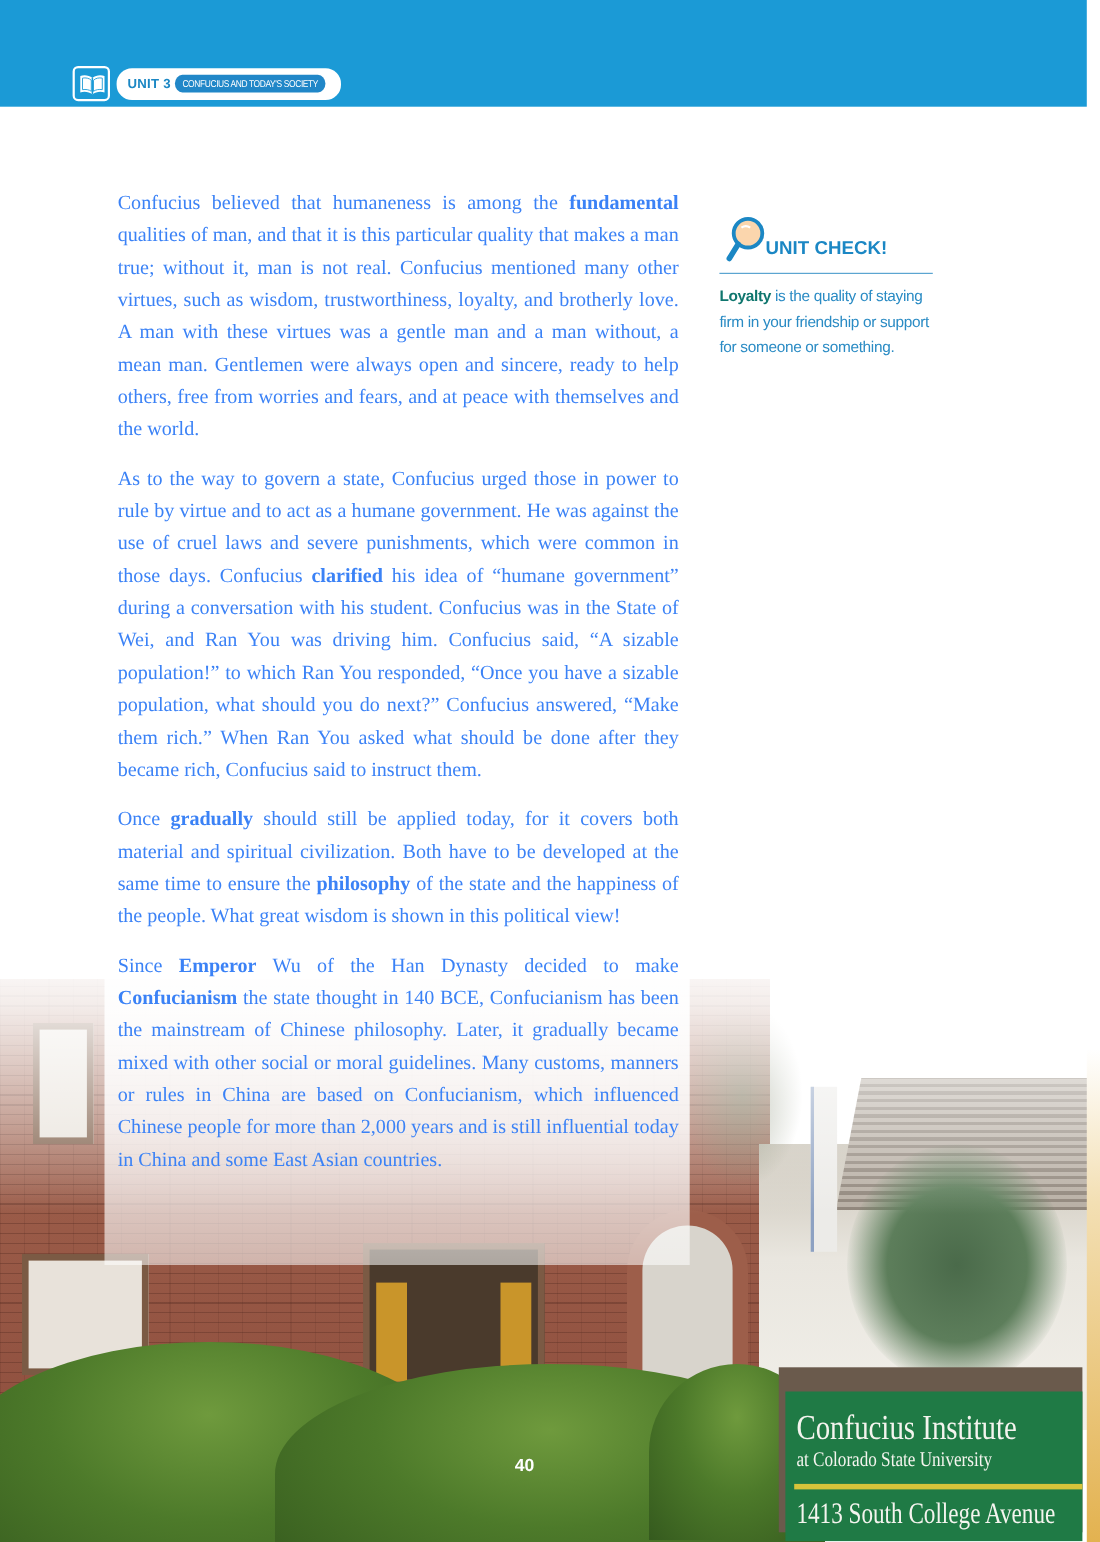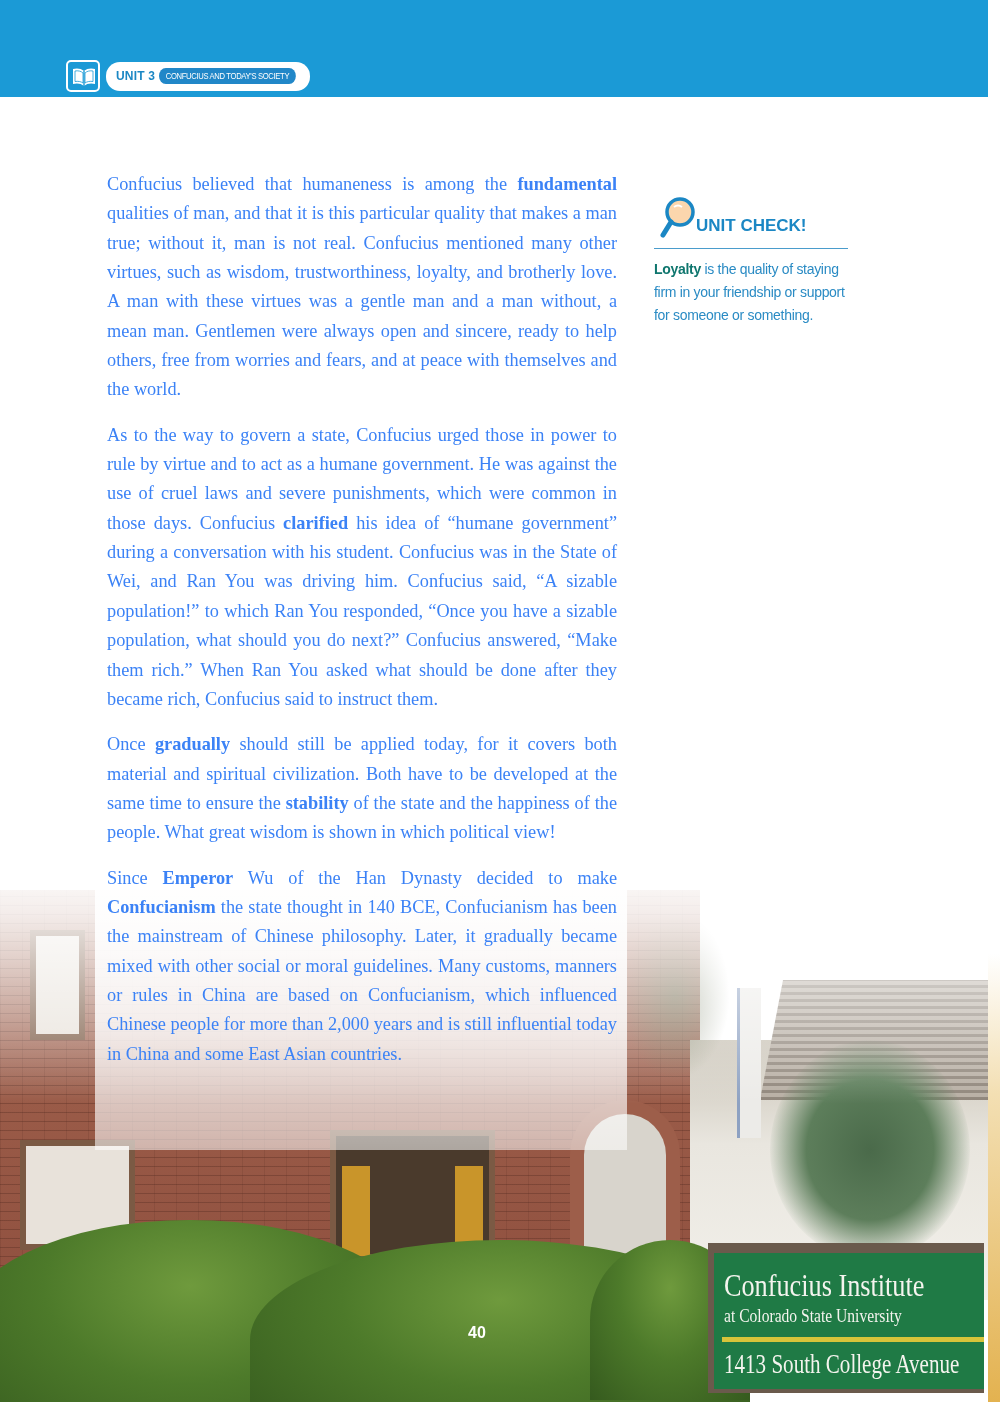--- a/index.html
+++ b/index.html
@@ -93,21 +93,21 @@
   .hedge.h1 { left: -40px; top: 360px; width: 460px; height: 220px; }
   .hedge.h2 { left: 250px; top: 380px; width: 500px; height: 200px; }
   .hedge.h3 { left: 590px; top: 380px; width: 160px; height: 160px; }
 
   
   .sign {
     position: absolute; left: 708px; top: 1243px; width: 276px; height: 150px;
     background: #6a5a4c; padding: 8px 0 8px 6px; z-index: 12;
   }
   .sign-panel {
-    position: absolute; left: 6px; top: 10px; width: 270px; height: 136px;
+    position: absolute; left: 6px; top: 22px; width: 270px; height: 136px;
     background: #1f7a45;
   }
   .sign-line1 {
     position: absolute; left: 10px; top: 14px;
     font-family: "Liberation Serif", serif; font-size: 32px; color: #f4f4ee;
     transform: scaleX(0.82); transform-origin: left; white-space: nowrap;
   }
   .sign-line2 {
     position: absolute; left: 10px; top: 52px;
     font-family: "Liberation Serif", serif; font-size: 19px; color: #f4f4ee;
@@ -212,21 +212,21 @@
 <div class="text-panel"></div>
 
 <div class="content">
   <p>
     <span>Confucius believed that humaneness is among the </span><b>fundamental</b><span> qualities of man, and that it is this particular quality that makes a man true; without it, man is not real. Confucius mentioned many other virtues, such as wisdom, trustworthiness, loyalty, and brotherly love. A man with these virtues was a gentle man and a man without, a mean man. Gentlemen were always open and sincere, ready to help others, free from worries and fears, and at peace with themselves and the world.</span>
   </p>
   <p>
     <span>As to the way to govern a state, Confucius urged those in power to rule by virtue and to act as a humane government. He was against the use of cruel laws and severe punishments, which were common in those days. Confucius </span><b>clarified</b><span> his idea of “humane government” during a conversation with his student. Confucius was in the State of Wei, and Ran You was driving him. Confucius said, “A sizable population!” to which Ran You responded, “Once you have a sizable population, what should you do next?” Confucius answered, “Make them rich.” When Ran You asked what should be done after they became rich, Confucius said to instruct them.</span>
   </p>
   <p>
-    <span>Once </span><b>gradually</b><span> should still be applied today, for it covers both material and spiritual civilization. Both have to be developed at the same time to ensure the </span><b>stability</b><span> of the state and the happiness of the people. What great wisdom is shown in which political view!</span>
+    <span>Once </span><b>gradually</b><span> should still be applied today, for it covers both material and spiritual civilization. Both have to be developed at the same time to ensure the </span><b>philosophy</b><span> of the state and the happiness of the people. What great wisdom is shown in this political view!</span>
   </p>
   <p>
     <span>Since </span><b>Emperor</b><span> Wu of the Han Dynasty decided to make </span><b>Confucianism</b><span> the state thought in 140 BCE, Confucianism has been the mainstream of Chinese philosophy. Later, it gradually became mixed with other social or moral guidelines. Many customs, manners or rules in China are based on Confucianism, which influenced Chinese people for more than 2,000 years and is still influential today in China and some East Asian countries.</span>
   </p>
 </div>
 
 <div class="quick-check">
   <span class="qc-icon">
     <svg width="40" height="50" viewBox="0 0 40 50">
       <circle cx="22" cy="17" r="13" fill="#fbd6ad" stroke="#1b87c4" stroke-width="3.5"></circle>

